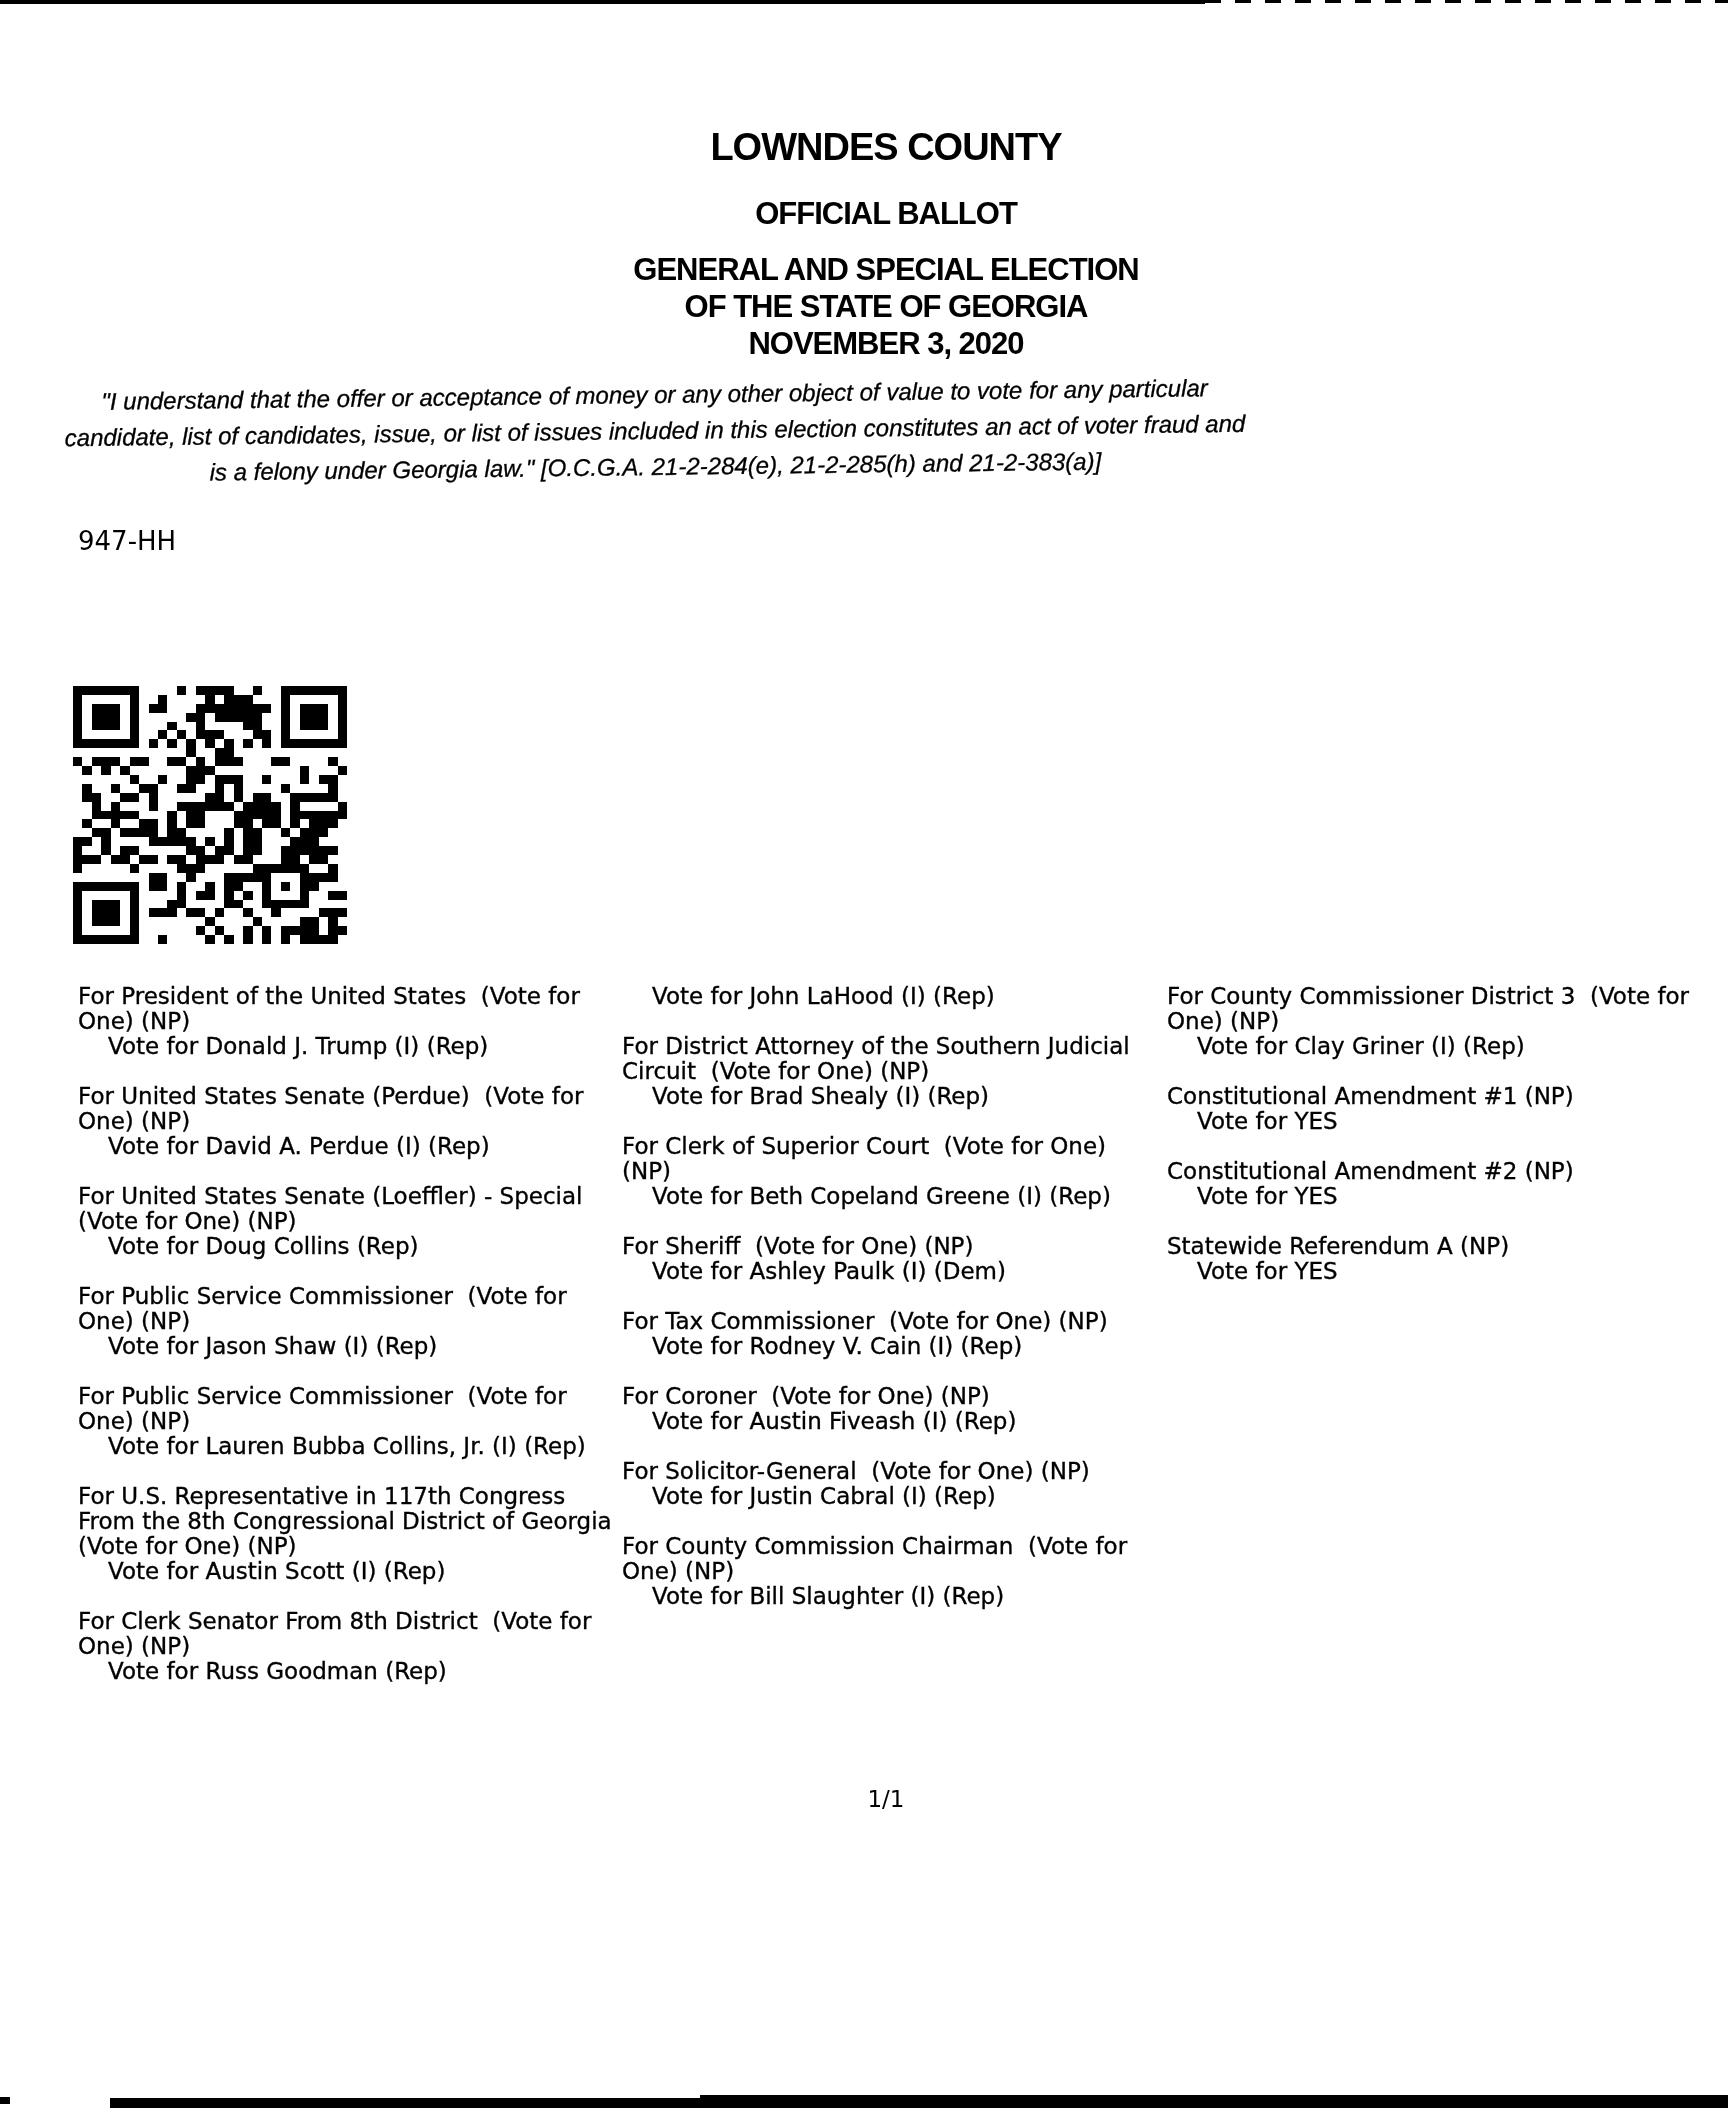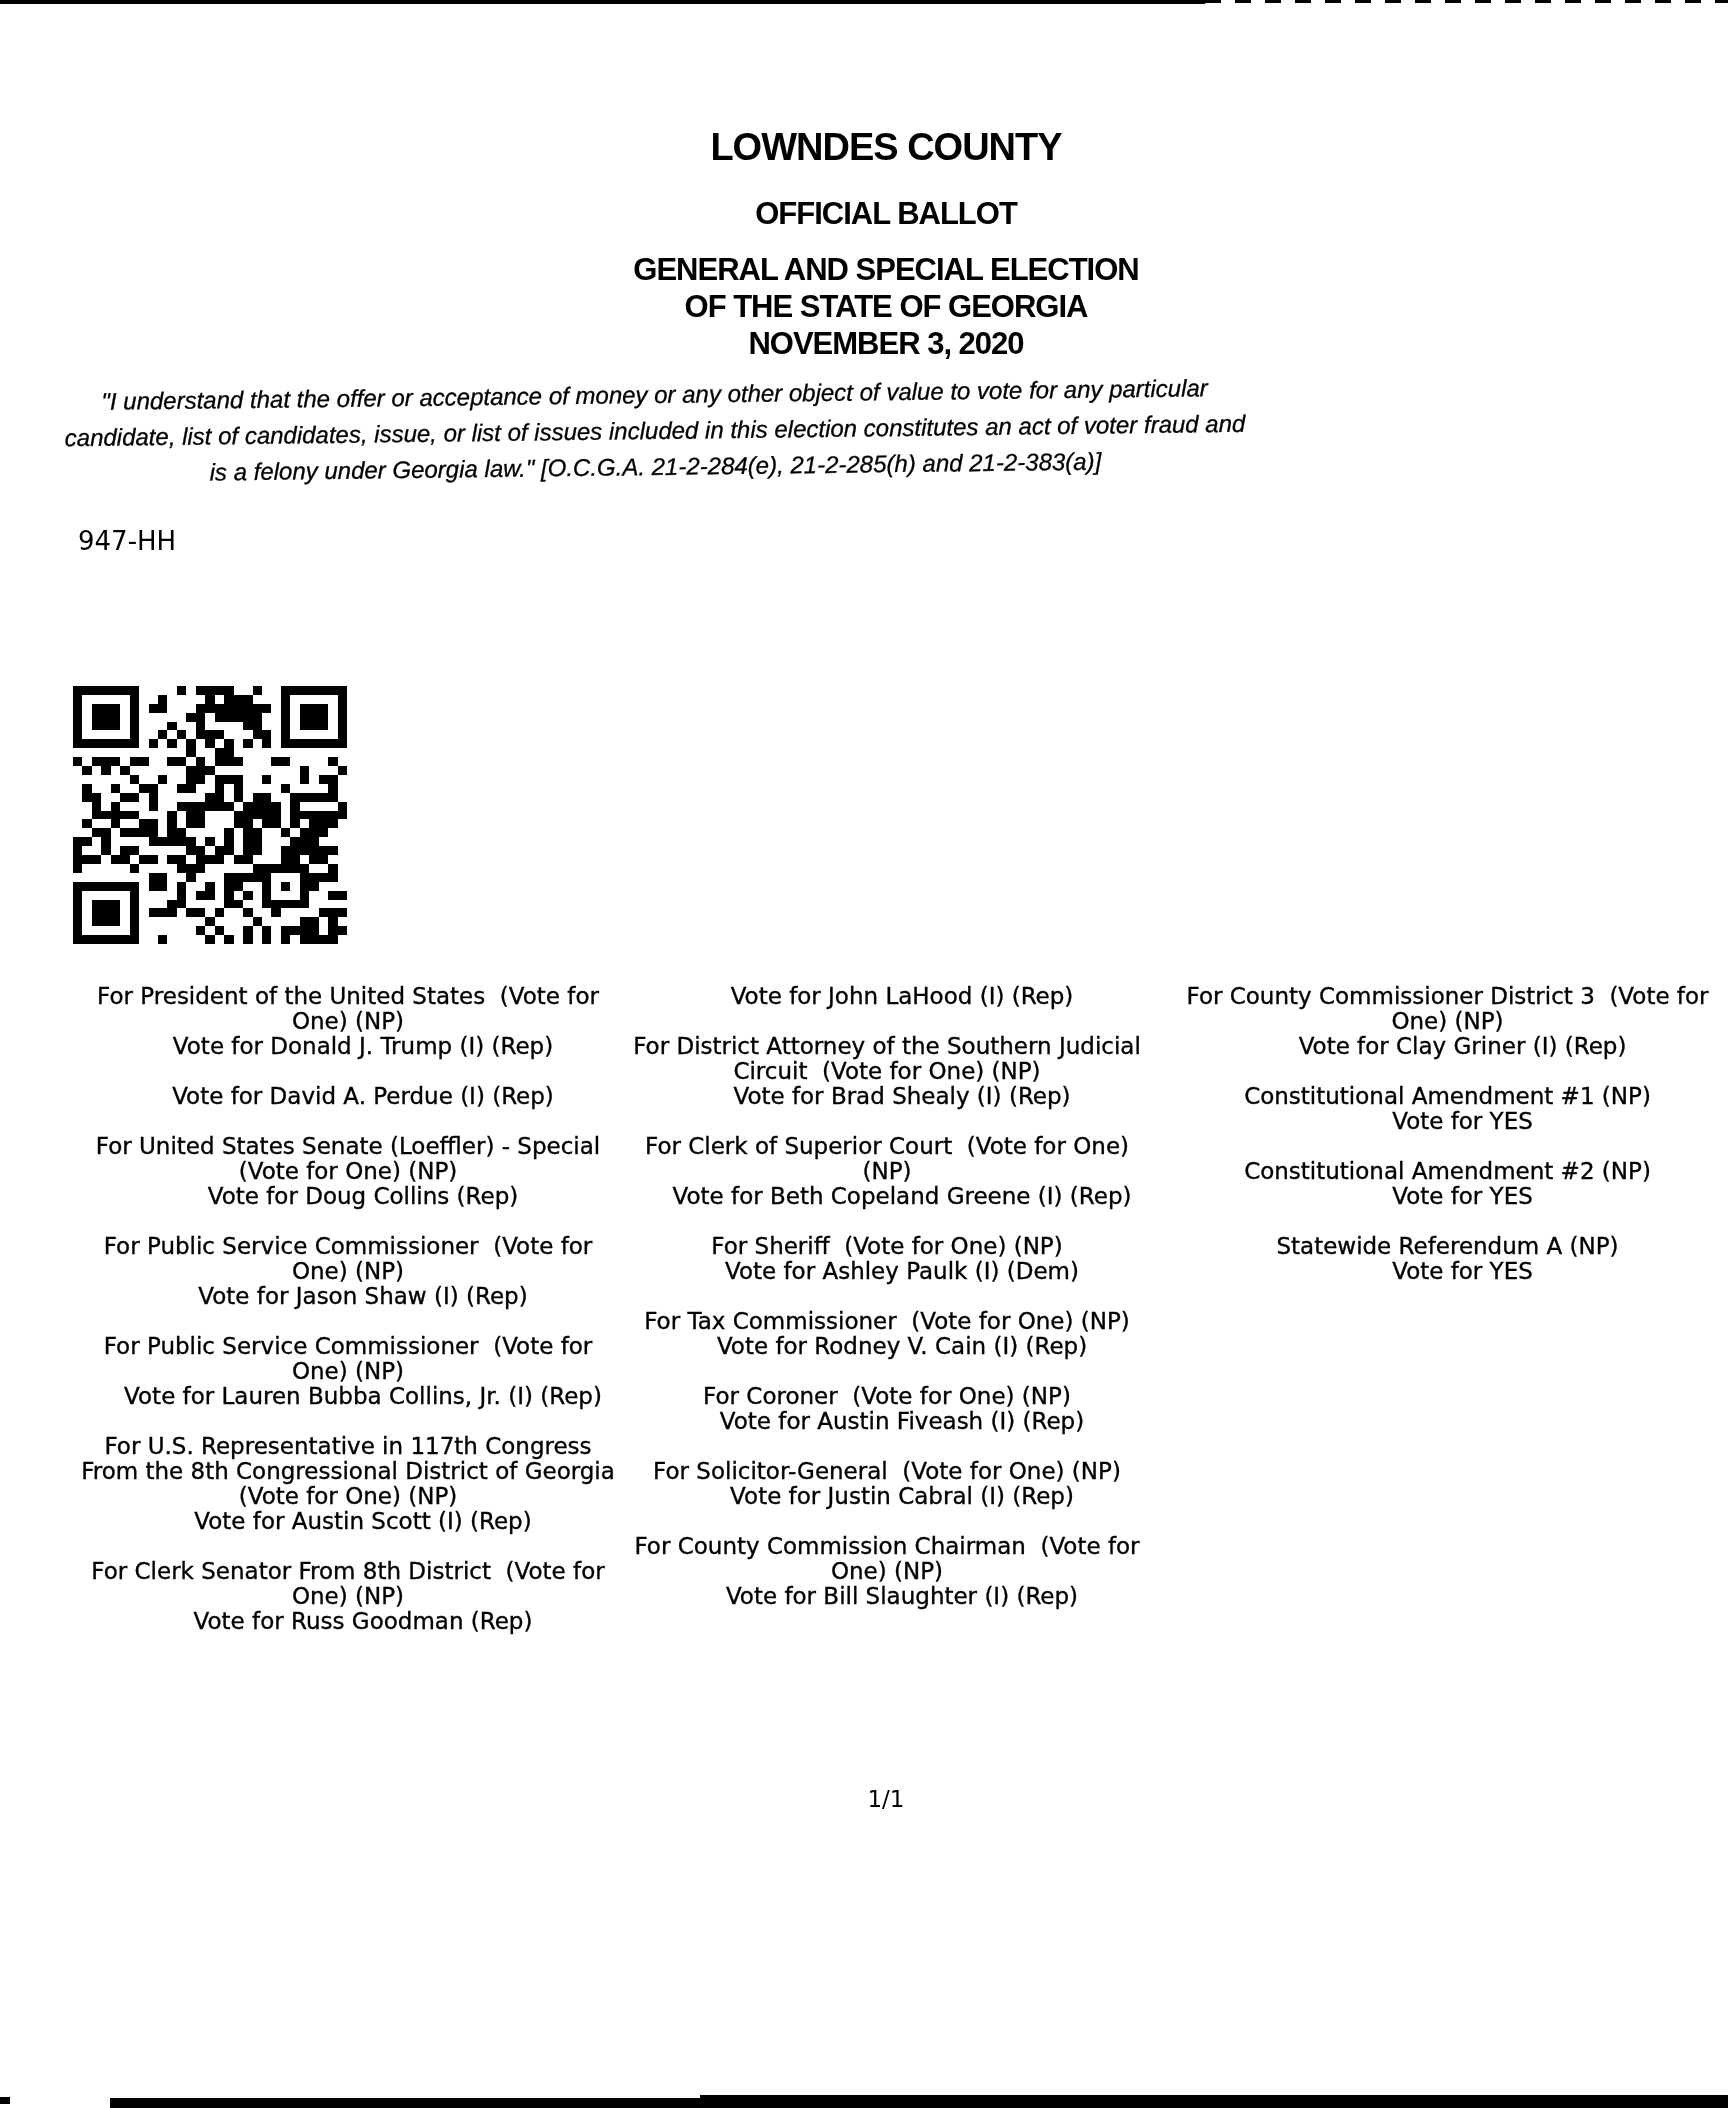--- a/index.html
+++ b/index.html
@@ -23,21 +23,21 @@
     font-family:"Liberation Sans",sans-serif;font-style:italic;font-size:24px;line-height:36px;
     transform:rotate(-0.7deg);-webkit-text-stroke:0.3px currentColor;}
 
   .ballot-code{position:absolute;top:526px;left:78px;
     font-family:"DejaVu Sans",sans-serif;font-size:26px;}
 
   .qr{position:absolute;top:686px;left:73px;width:274px;height:258px;}
 
   
   .col{position:absolute;top:984px;font-family:"DejaVu Sans",sans-serif;
-    font-size:23px;line-height:25px;text-align:center;-webkit-text-stroke:0.35px currentColor;}
+    font-size:23px;line-height:25px;-webkit-text-stroke:0.35px currentColor;}
   .col-0{left:78px;width:540px;}
   .col-1{left:622px;width:530px;}
   .col-2{left:1167px;width:561px;}
   .entry{margin-bottom:25px;}
   .contest,.vote{white-space:pre-wrap;}
   .vote{padding-left:62px;text-indent:-32px;}
 
   .page-num{position:absolute;top:1786px;left:0;width:1772px;text-align:center;
     font-family:"DejaVu Sans",sans-serif;font-size:23px;}
 </style>
@@ -472,20 +472,21 @@
       <rect x="27" y="28" width="1" height="1" fill="#000"></rect>
     </svg>
 
   <main>
     <section class="col col-0">
         <div class="entry">
           <div class="contest">For President of the United States  (Vote for One) (NP)</div>
           <div class="vote">Vote for Donald J. Trump (I) (Rep)</div>
         </div>
         <div class="entry">
+          <div class="contest">For United States Senate (Perdue)  (Vote for One) (NP)</div>
           <div class="vote">Vote for David A. Perdue (I) (Rep)</div>
         </div>
         <div class="entry">
           <div class="contest">For United States Senate (Loeffler) - Special  (Vote for One) (NP)</div>
           <div class="vote">Vote for Doug Collins (Rep)</div>
         </div>
         <div class="entry">
           <div class="contest">For Public Service Commissioner  (Vote for One) (NP)</div>
           <div class="vote">Vote for Jason Shaw (I) (Rep)</div>
         </div>

